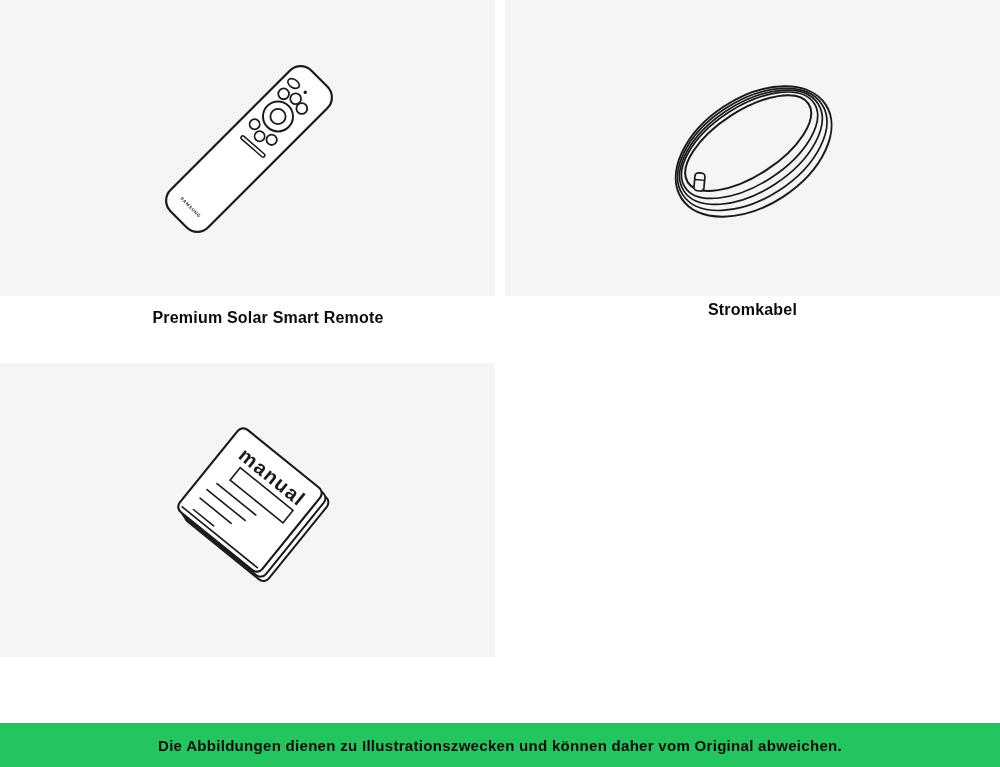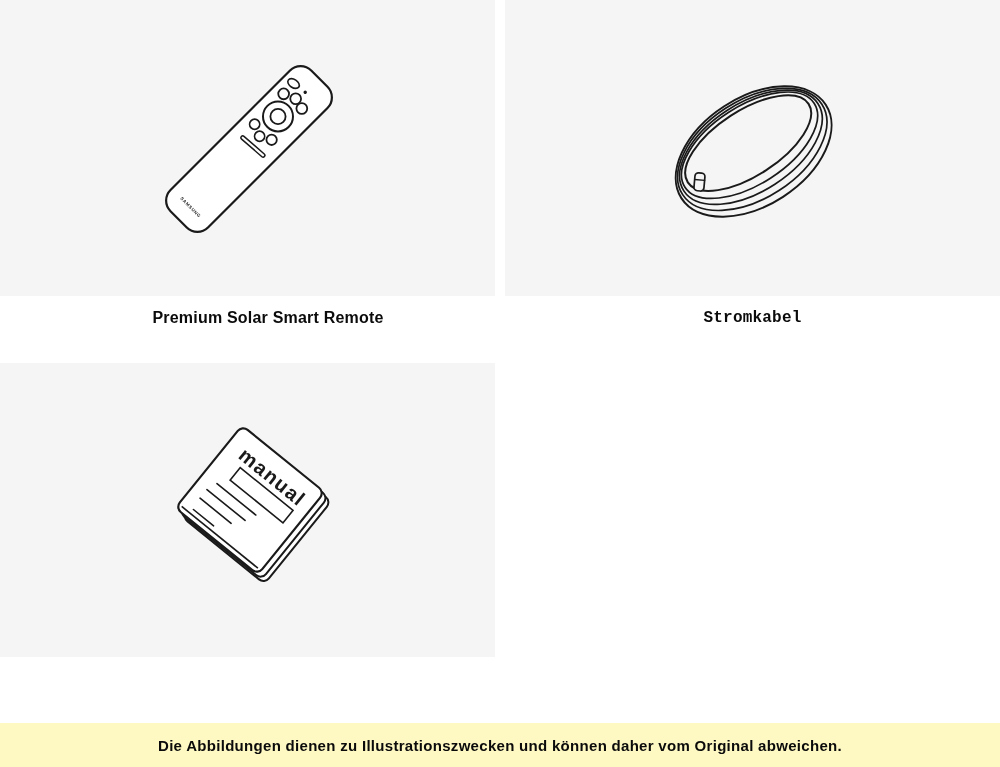--- a/index.html
+++ b/index.html
@@ -28,29 +28,29 @@
   .tile-label {
     position: absolute;
     text-align: center;
     font-size: 16px;
     font-weight: 700;
     letter-spacing: 0.2px;
     color: #0b0b0b;
     padding-top: 13px;
   }
   .label-remote { left: 0; top: 296px; width: 495px; padding-left: 41px; }
-  .label-cable  { left: 505px; top: 296px; width: 495px; font-family: Liberation Mono, monospace; }
+  .label-cable  { left: 505px; top: 288px; width: 495px; }
   .label-manual { left: 0; top: 657px; width: 495px; }
   .footer {
     position: absolute;
     left: 0;
     top: 723px;
     width: 1000px;
     height: 44px;
-    background: #fef9c3;
+    background: #22c55e;
     display: flex;
     align-items: center;
     justify-content: center;
   }
   .footer-text {
     font-size: 15px;
     font-weight: 700;
     letter-spacing: 0.3px;
     color: #0b0b0b;
   }

